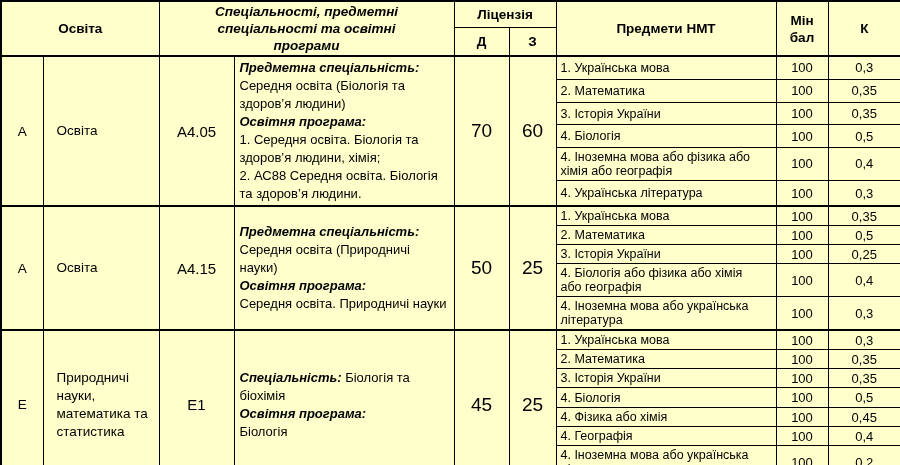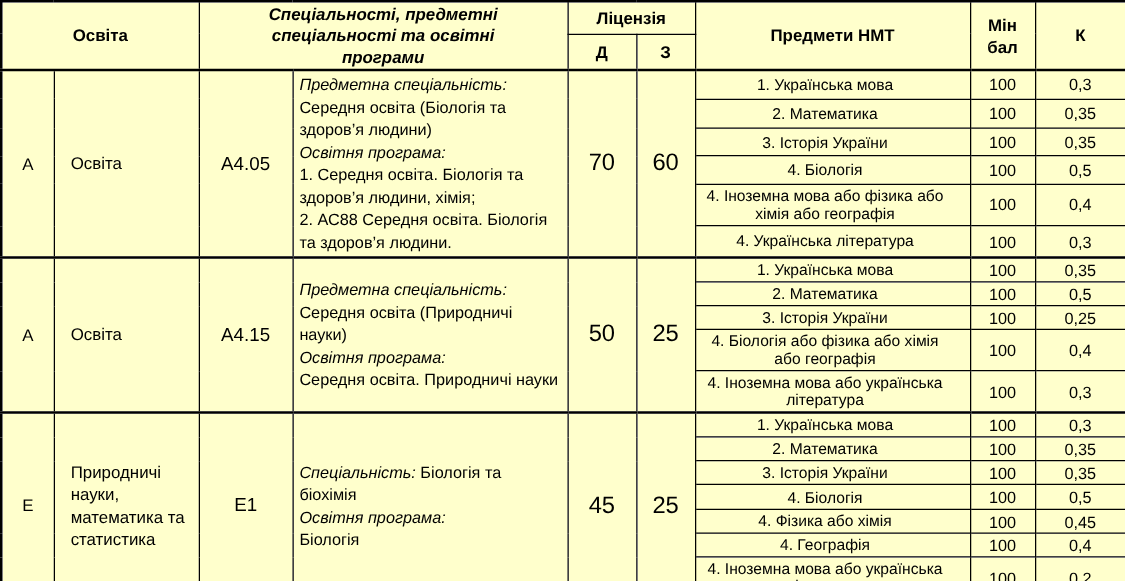--- a/index.html
+++ b/index.html
@@ -45,30 +45,30 @@
   td.code {
     text-align: center;
     font-size: 15px;
   }
   td.desc {
     font-size: 13px;
     line-height: 18px;
     padding: 2px 6px 2px 5px;
   }
   td.desc .dl { display: block; }
-  .lbl { font-weight: normal; font-style: italic; }
+  .lbl { font-weight: bold; font-style: italic; }
   td.lic {
     text-align: center;
     font-size: 19px;
   }
   td.subj {
     font-size: 12.5px;
     line-height: 14px;
     padding: 2px 16px 2px 4px;
-    text-align: center;
+    text-align: left;
   }
   td.cnum {
     text-align: center;
     font-size: 13px;
   }
 </style>
 </head>
 <body>
 
 <table class="adm">

